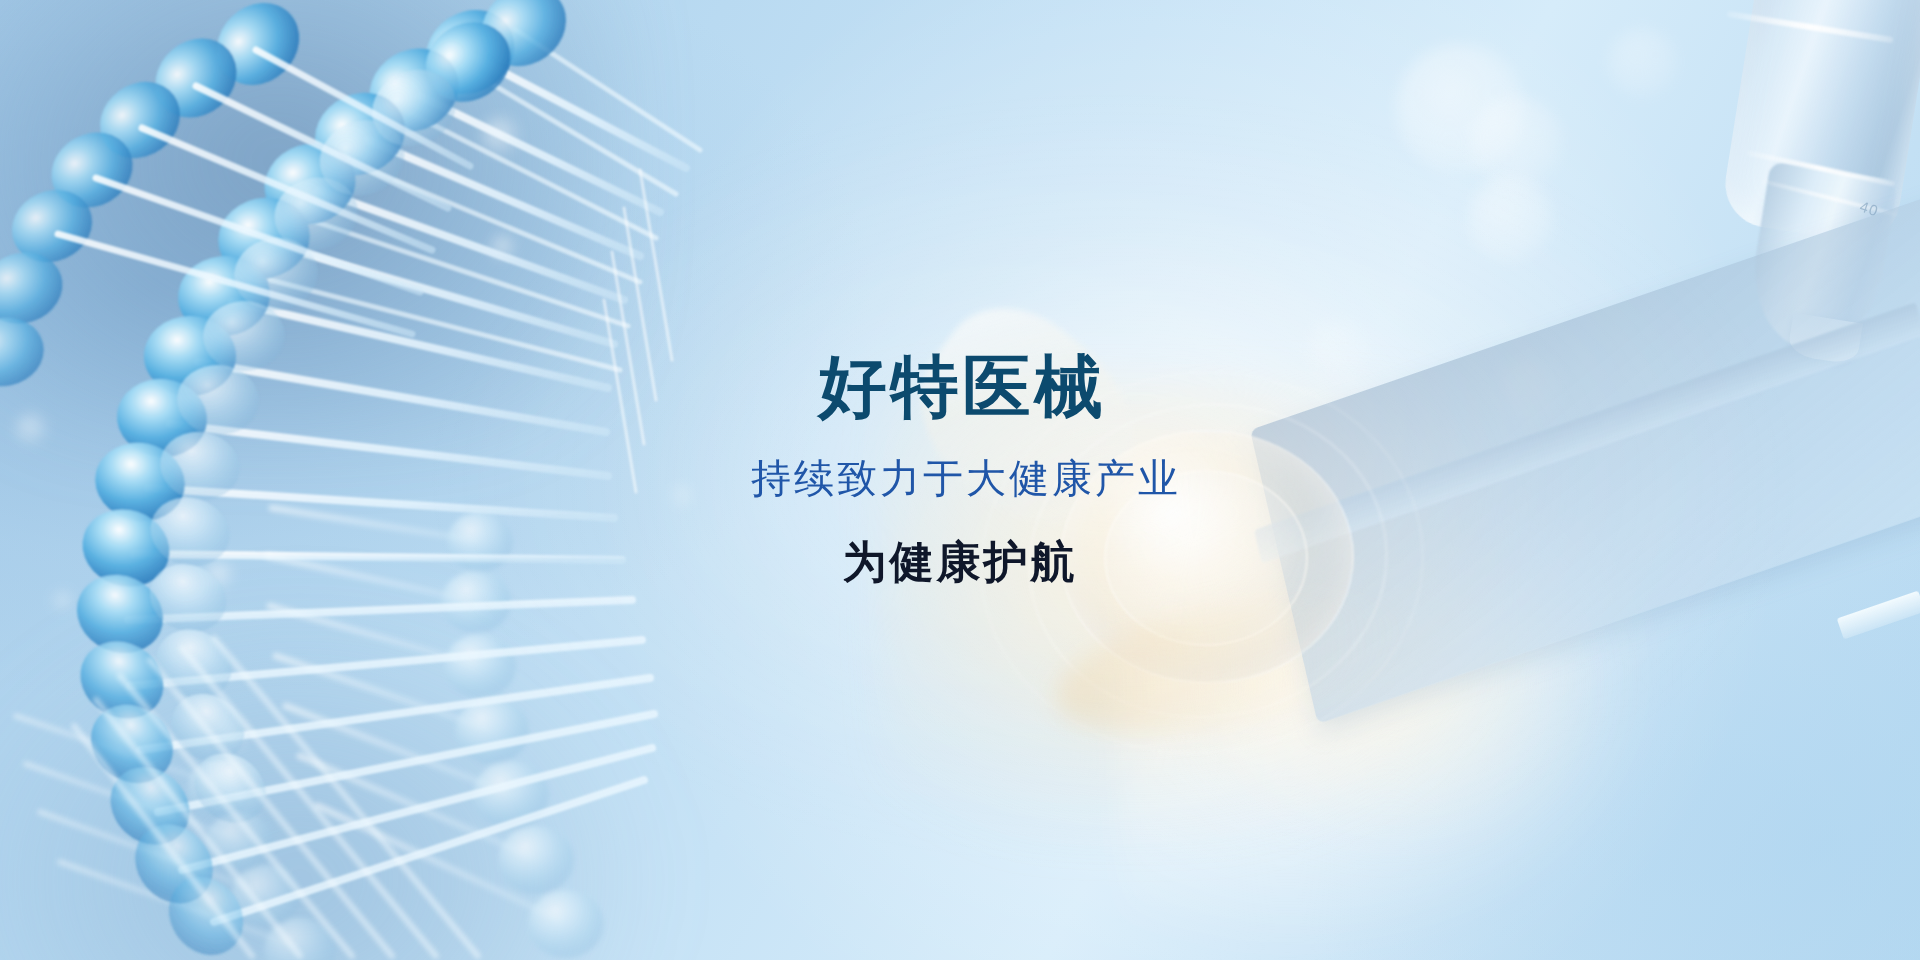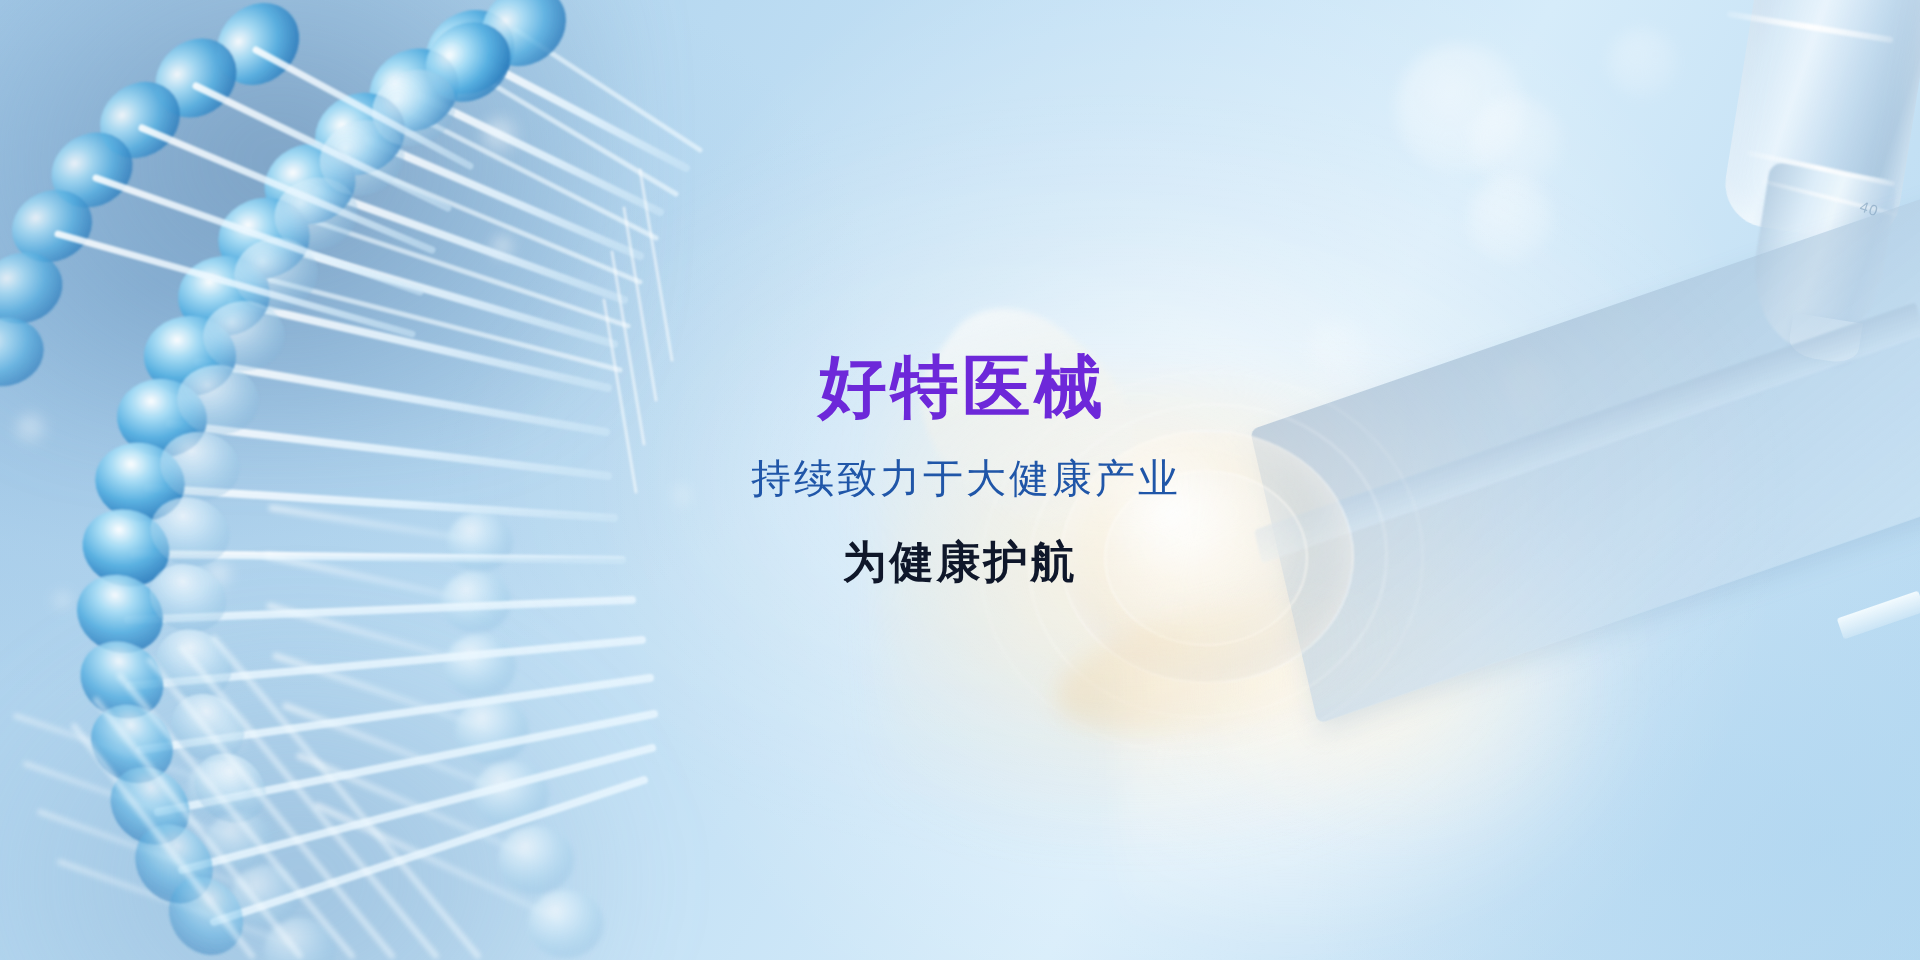--- a/index.html
+++ b/index.html
@@ -246,21 +246,21 @@
     top: 352px;
     width: 1920px;
     text-align: center;
     z-index: 40;
   }
   .headline {
     font-size: 68px;
     font-weight: 700;
     line-height: 1;
     letter-spacing: 4px;
-    color: #6d28d9;
+    color: #0c4a6e;
     margin: 0 0 38px 5px;
   }
   .subline {
     font-size: 40px;
     font-weight: 400;
     line-height: 1;
     letter-spacing: 3px;
     color: #2056a8;
     margin: 0 0 42px 12px;
   }

